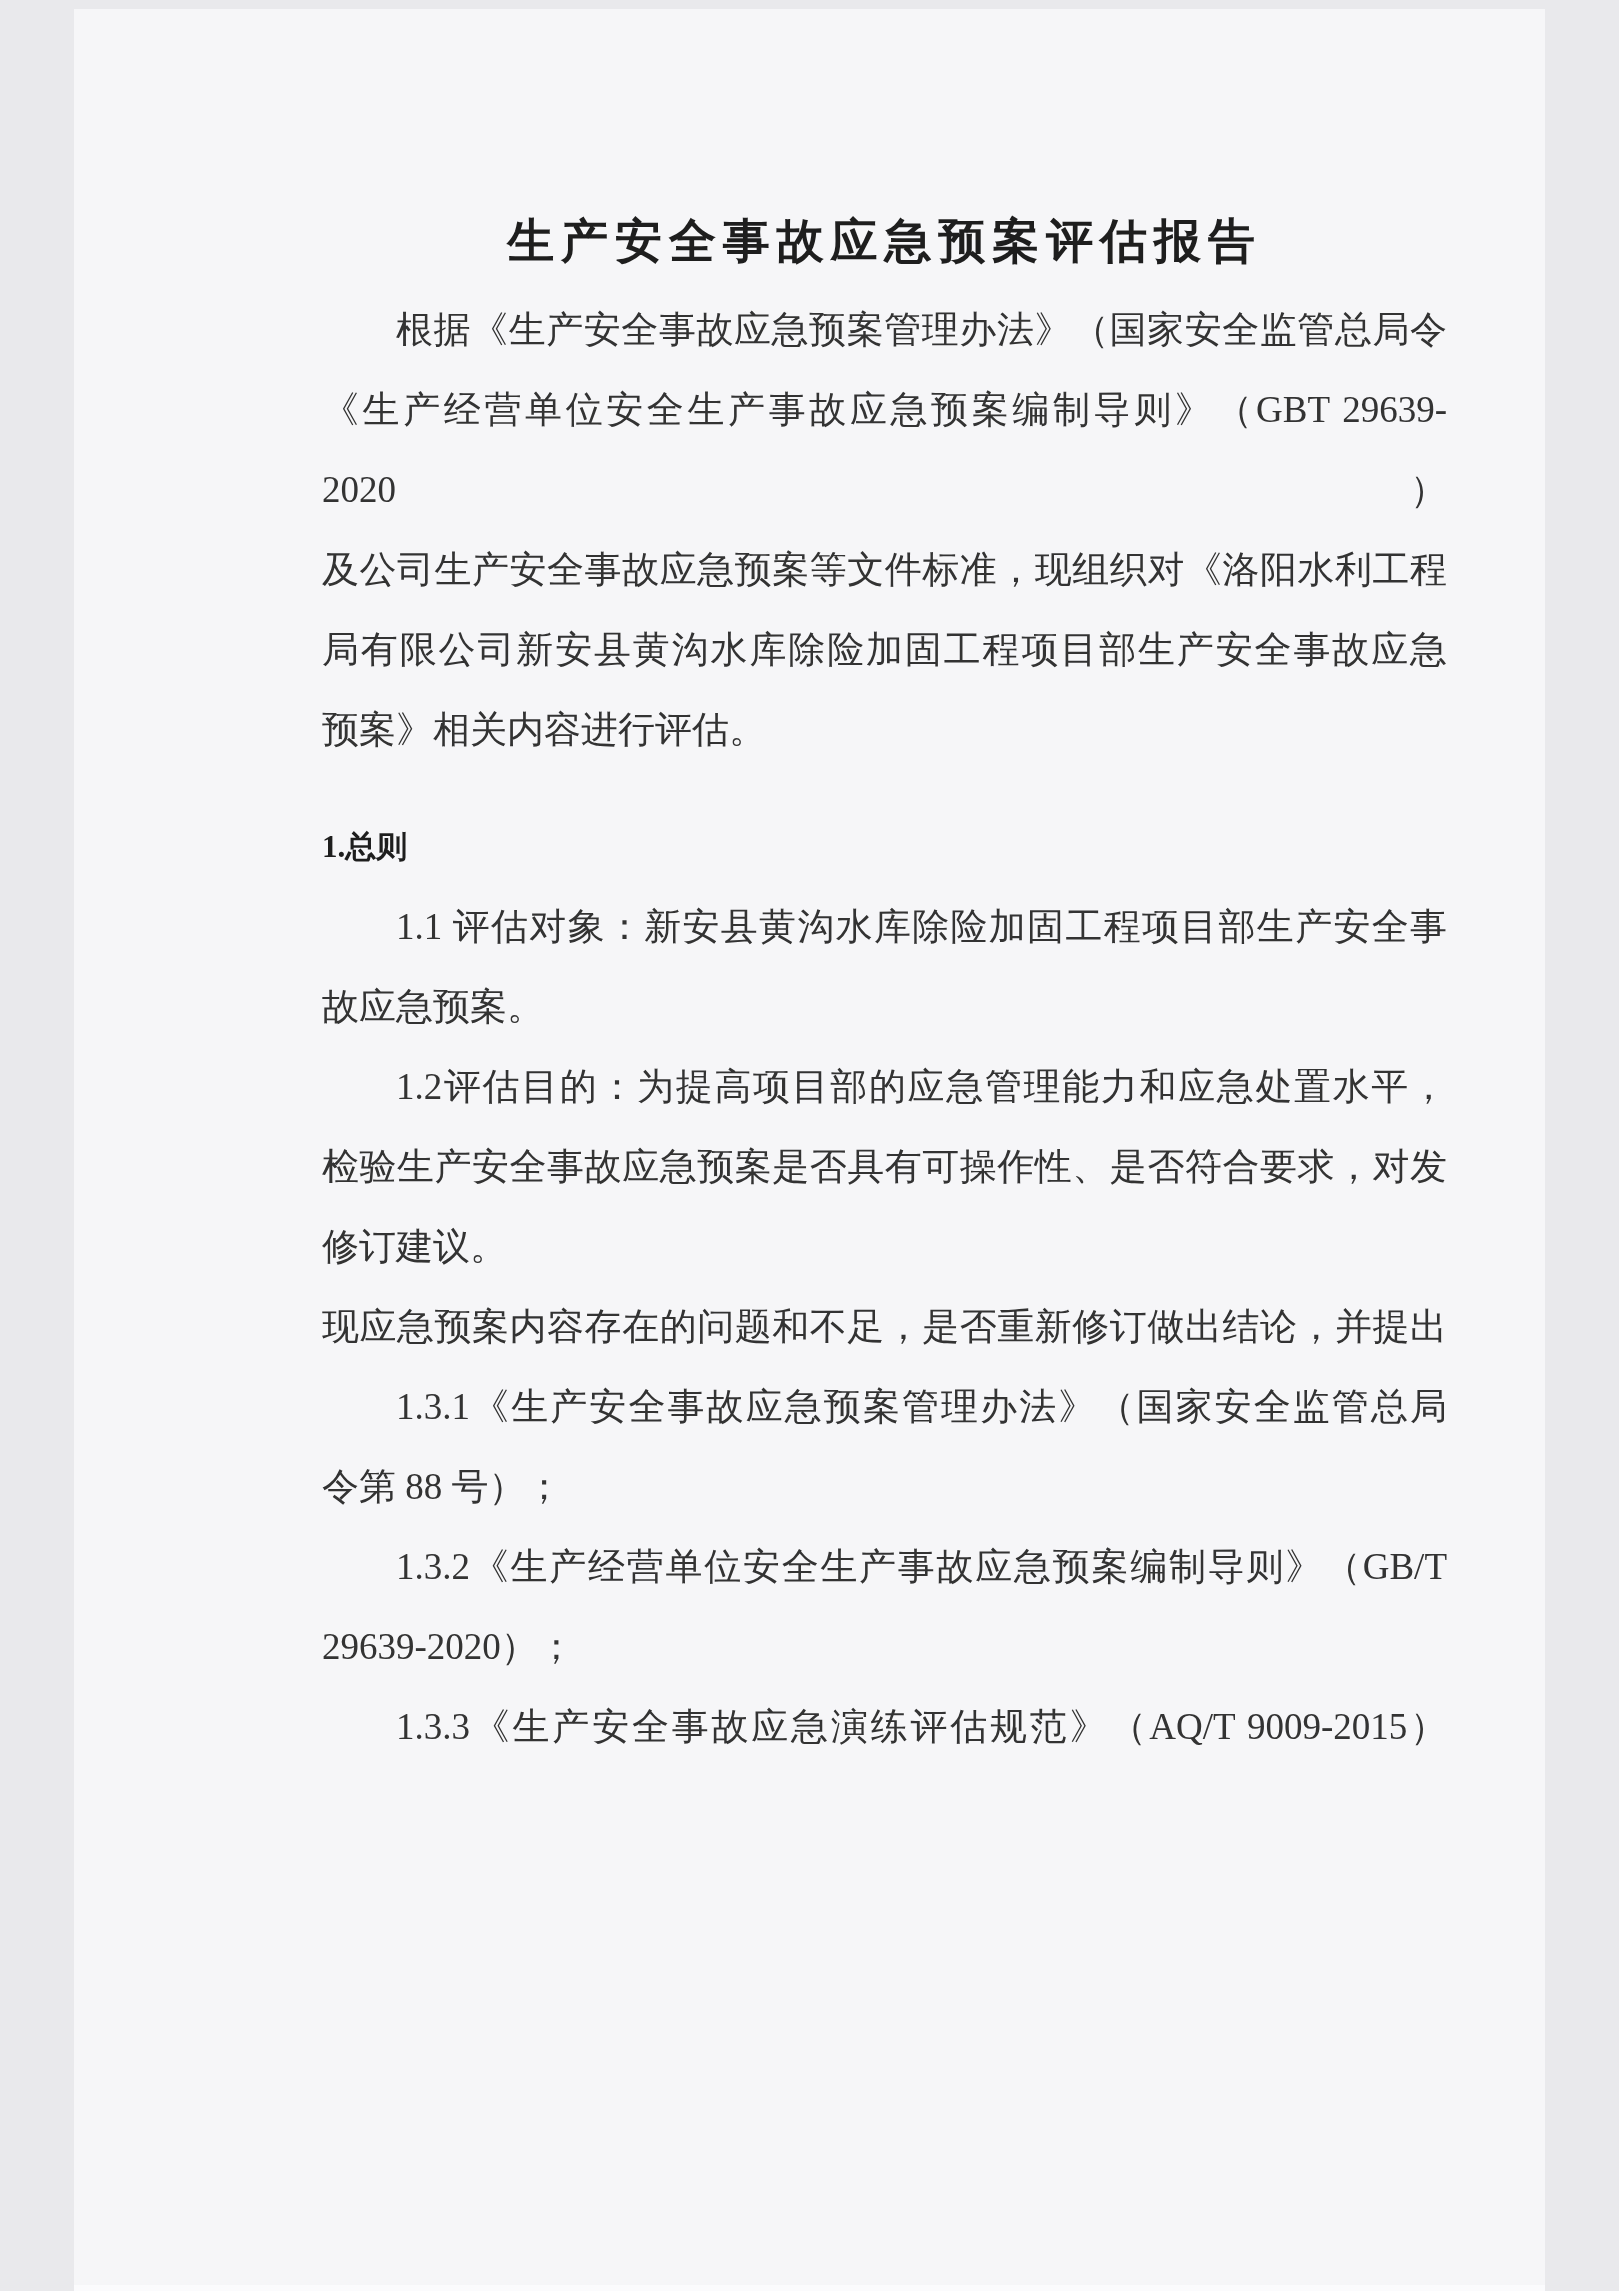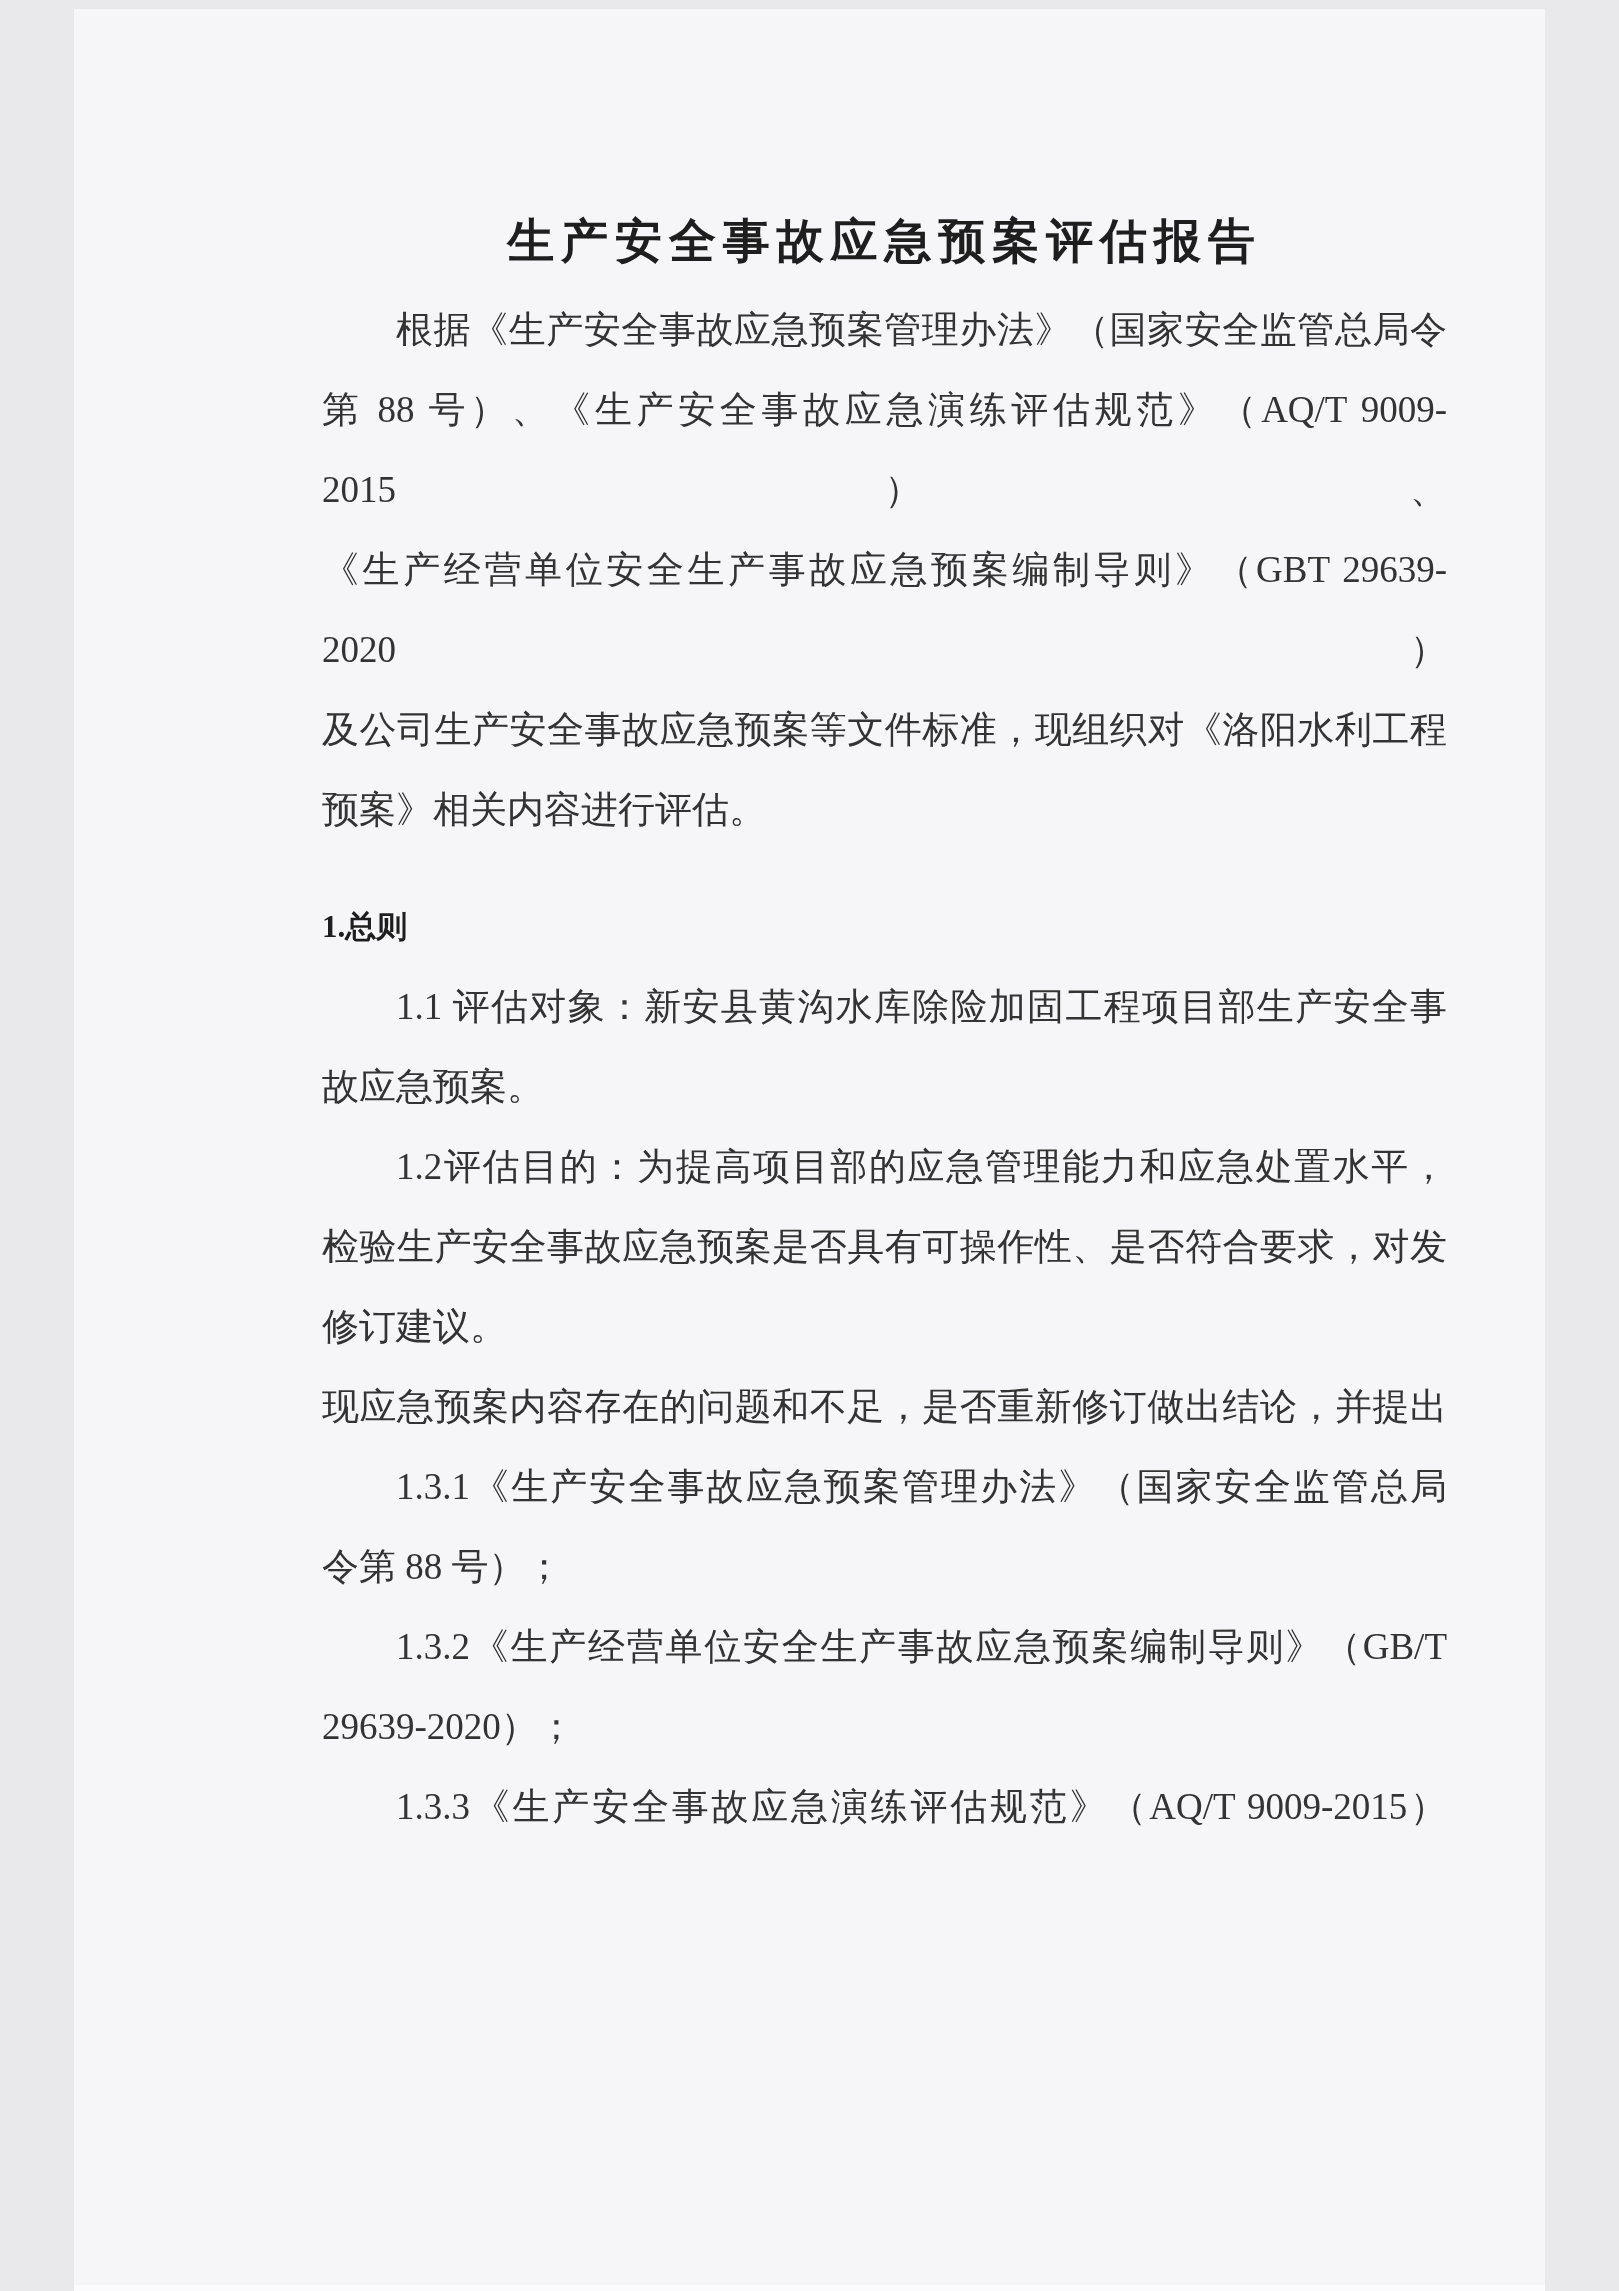--- a/index.html
+++ b/index.html
@@ -63,23 +63,23 @@
   .space-above-sm { margin-top: 33px; }
 </style>
 </head>
 <body>
 
 <div class="page">
   <div class="content">
     <h1 class="doc-title">生产安全事故应急预案评估报告</h1>
     <div>
         <div class="line para-indent justified">根据《生产安全事故应急预案管理办法》（国家安全监管总局令</div>
-        <div class="line justified">第 88 号）、《生产安全事故应急演练评估规范》（AQ/T 9009-2015）、</div>
         <div class="line justified">《生产经营单位安全生产事故应急预案编制导则》（GBT 29639-2020）</div>
         <div class="line justified">及公司生产安全事故应急预案等文件标准，现组织对《洛阳水利工程</div>
+        <div class="line justified">局有限公司新安县黄沟水库除险加固工程项目部生产安全事故应急</div>
         <div class="line">预案》相关内容进行评估。</div>
         <div class="line heading space-above-lg">1.总则</div>
         <div class="line para-indent justified">1.1 评估对象：新安县黄沟水库除险加固工程项目部生产安全事</div>
         <div class="line">故应急预案。</div>
         <div class="line para-indent justified">1.2评估目的：为提高项目部的应急管理能力和应急处置水平，</div>
         <div class="line justified">检验生产安全事故应急预案是否具有可操作性、是否符合要求，对发</div>
         <div class="line">修订建议。</div>
         <div class="line justified">现应急预案内容存在的问题和不足，是否重新修订做出结论，并提出</div>
         <div class="line para-indent justified">1.3.1《生产安全事故应急预案管理办法》（国家安全监管总局</div>
         <div class="line">令第 88 号）；</div>

